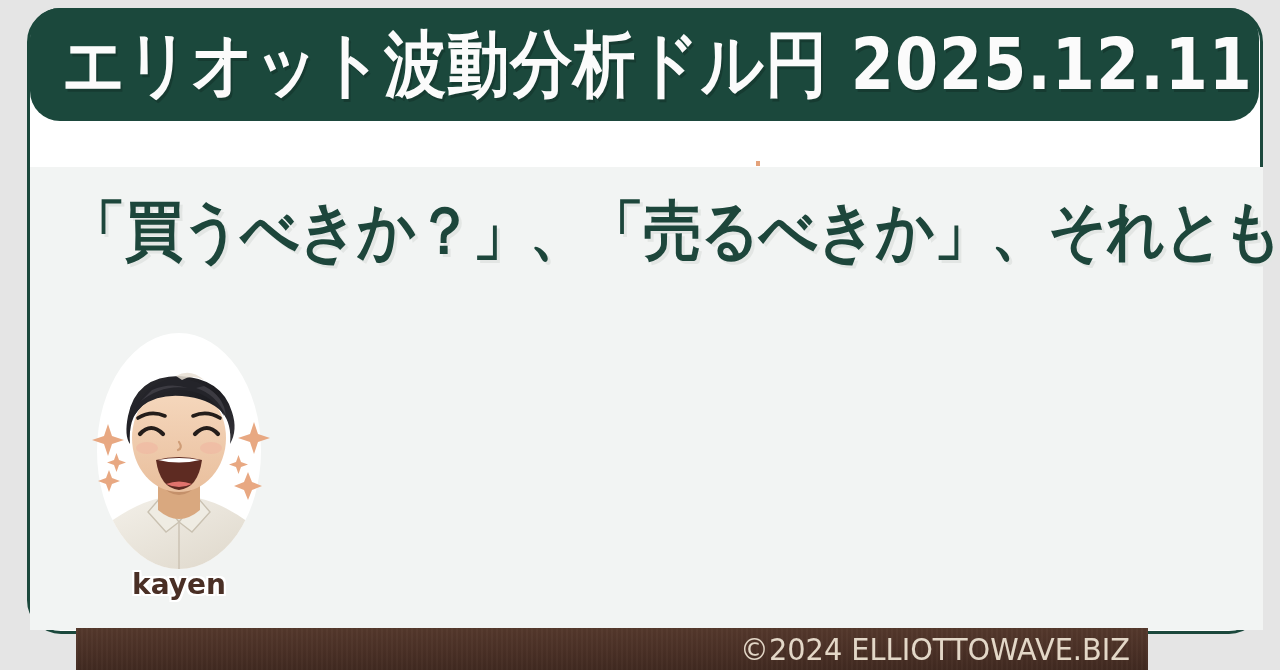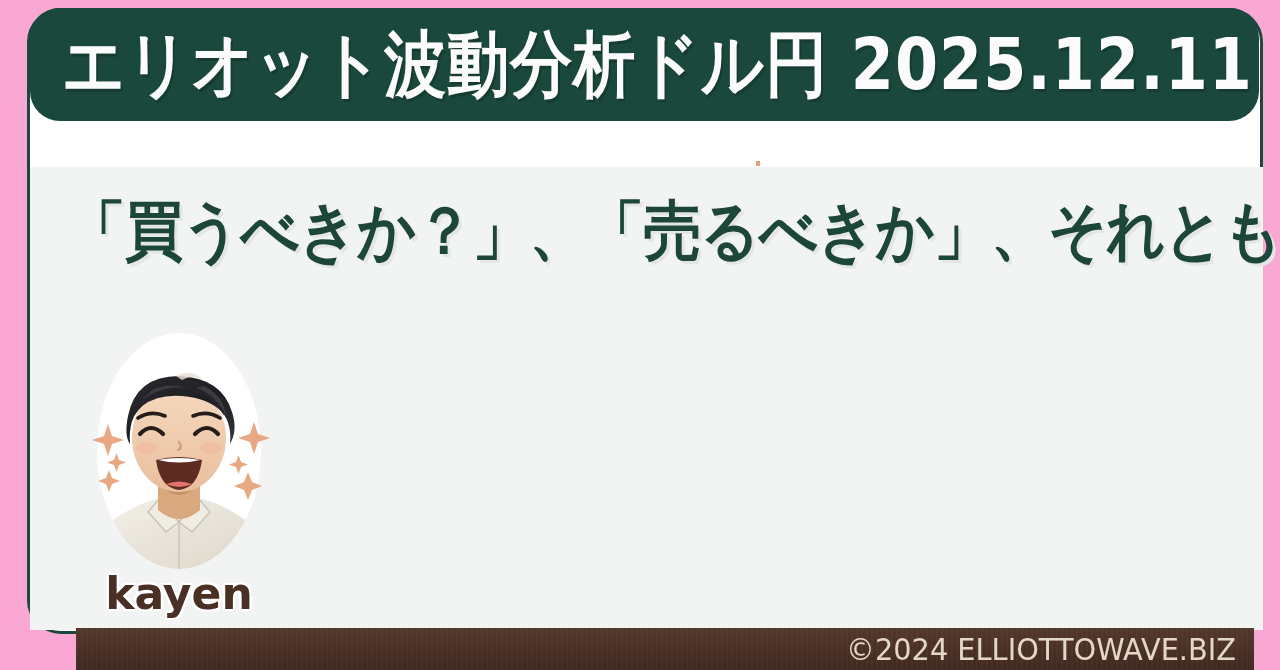--- a/index.html
+++ b/index.html
@@ -12,21 +12,21 @@
     height: 670px;
     overflow: hidden;
     font-family: "DejaVu Sans", "Liberation Sans", sans-serif;
     position: relative;
   }
 
   
   #thumbnail-root {
     position: absolute;
     inset: 0;
-    background: #f9a8d4;
+    background: #e5e5e5;
   }
 
   
   .card-frame {
     position: absolute;
     left: 27px;
     top: 8px;
     width: 1236px;
     height: 626px;
     border: 3px solid #1b483c;
@@ -108,21 +108,21 @@
     width: 202px;
     height: 238px;
   }
   .avatar-name {
     position: absolute;
     left: 0;
     top: 236px;
     width: 222px;
     text-align: center;
     color: #4a2f25;
-    font-size: 44px;
+    font-size: 28px;
     font-weight: bold;
     letter-spacing: 0px;
     text-shadow:
       2px 0 0 #ffffff, -2px 0 0 #ffffff,
       0 2px 0 #ffffff, 0 -2px 0 #ffffff,
       2px 2px 0 #ffffff, -2px 2px 0 #ffffff,
       2px -2px 0 #ffffff, -2px -2px 0 #ffffff;
   }
 
   
@@ -144,21 +144,21 @@
     transform-origin: left top;
     margin-bottom: 9px;
     text-shadow: 2px 2px 0 #e3e6e4;
   }
 
   
   .footer-bar {
     position: absolute;
     left: 76px;
     top: 628px;
-    width: 1178px;
+    width: 1072px;
     height: 42px;
     background:
       repeating-linear-gradient(90deg,
         rgba(255,255,255,0.020) 0px,
         rgba(255,255,255,0.020) 2px,
         rgba(0,0,0,0.025) 2px,
         rgba(0,0,0,0.025) 5px),
       linear-gradient(180deg, #55382c 0%, #4a3026 55%, #412a21 100%);
     display: flex;
     align-items: center;

